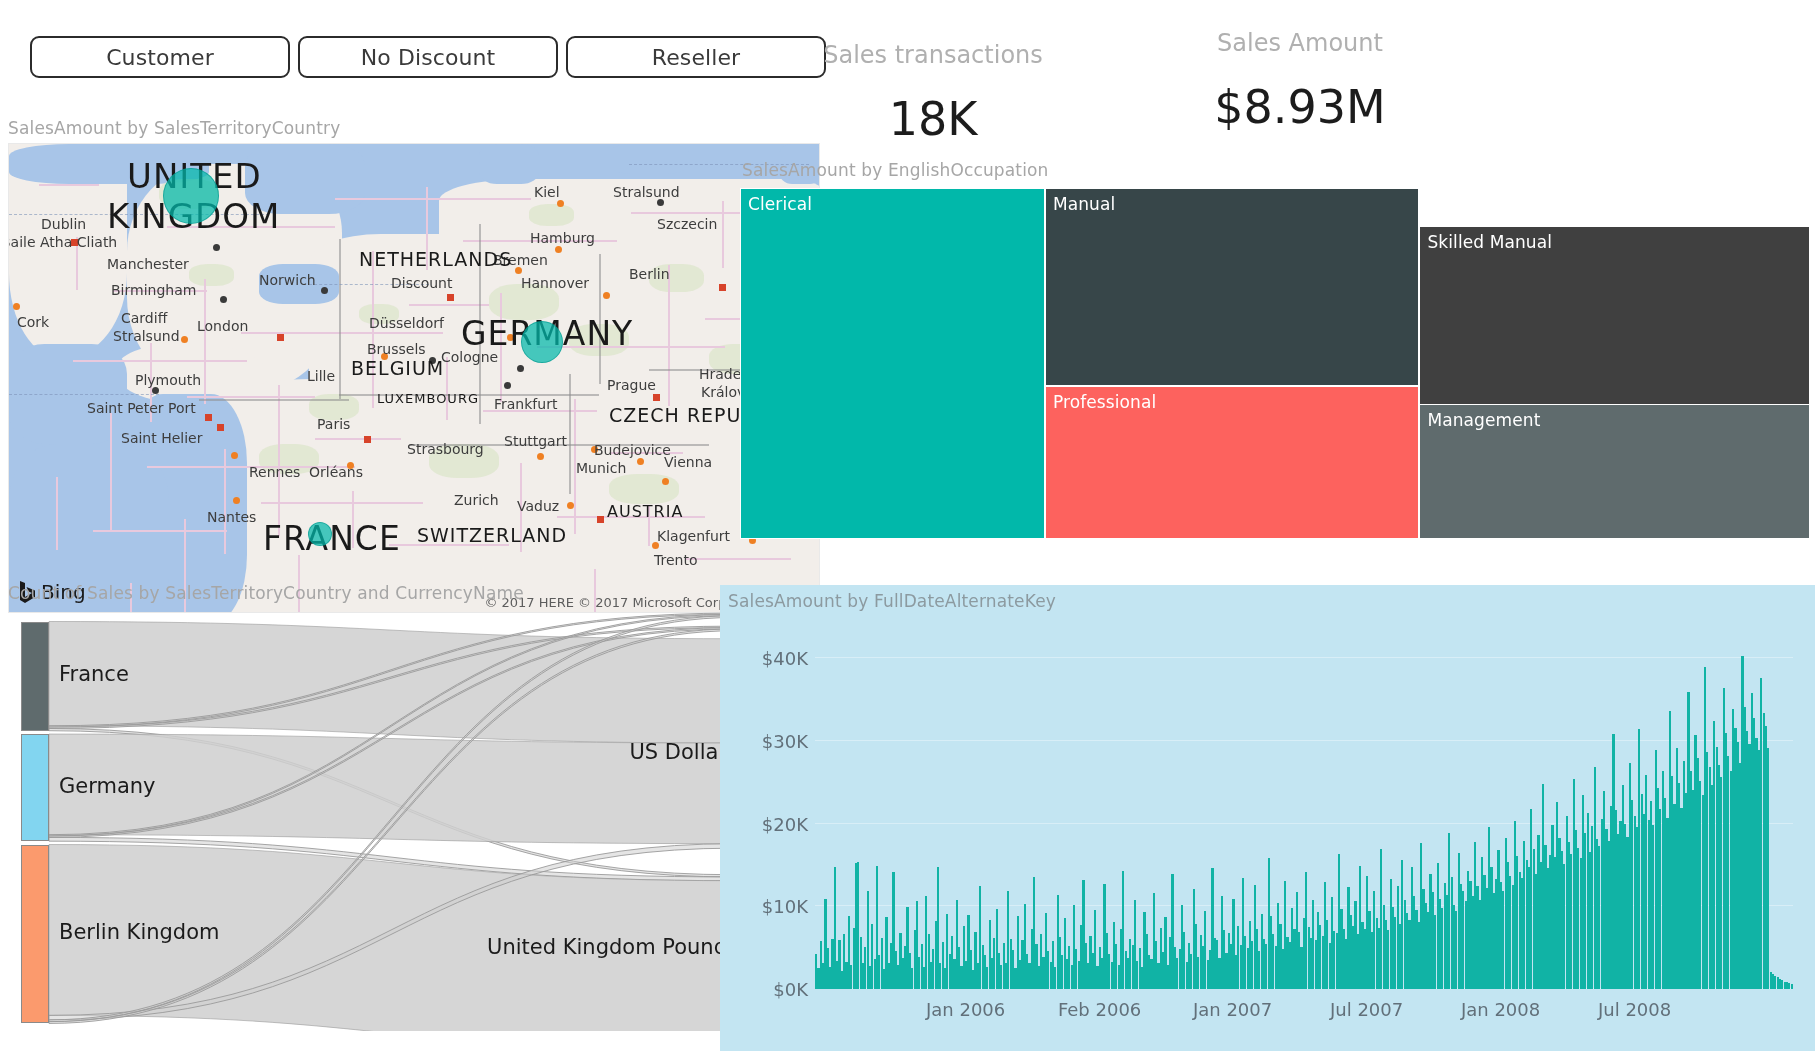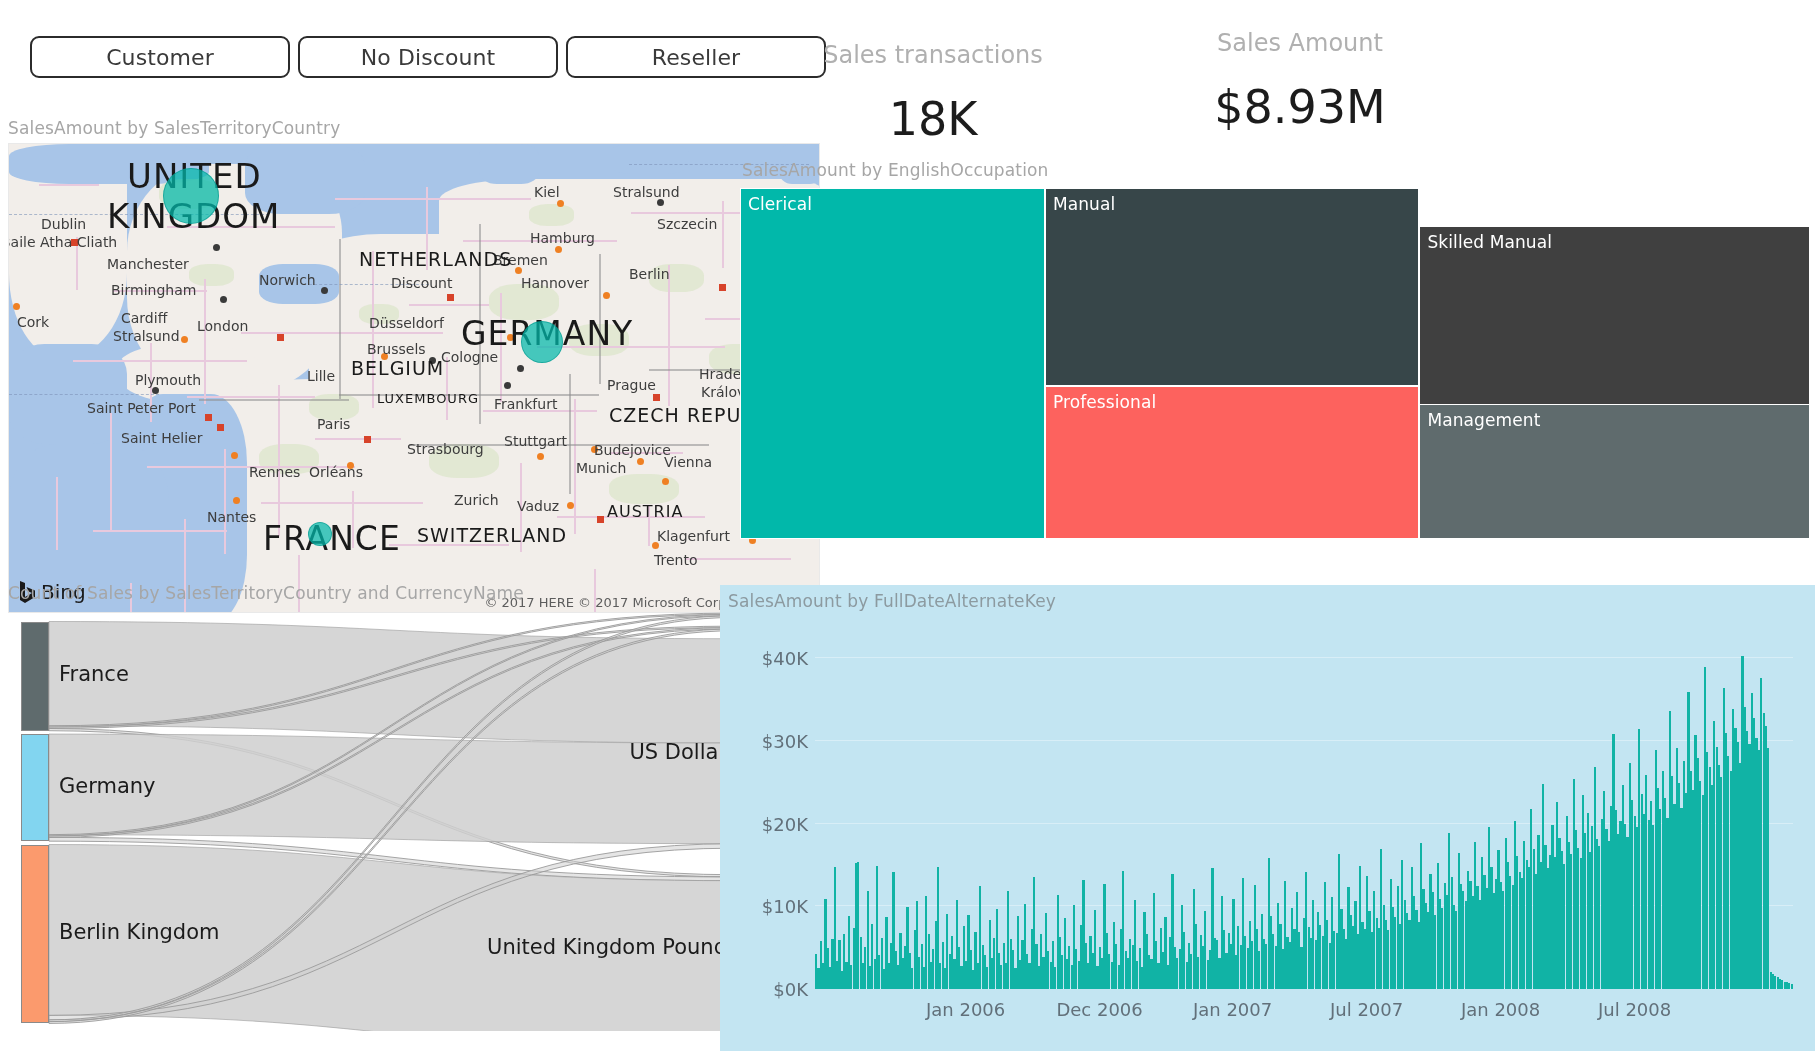--- a/index.html
+++ b/index.html
@@ -851,21 +851,21 @@
         <div class="bar" style="left: 98.3213%; width: 0.220624%; height: 3.18182%; background: rgb(17, 179, 165);"></div>
         <div class="bar" style="left: 98.5612%; width: 0.220624%; height: 2.72727%; background: rgb(17, 179, 165);"></div>
         <div class="bar" style="left: 98.801%; width: 0.220624%; height: 2.5%; background: rgb(17, 179, 165);"></div>
         <div class="bar" style="left: 99.0408%; width: 0.220624%; height: 2.04545%; background: rgb(17, 179, 165);"></div>
         <div class="bar" style="left: 99.2806%; width: 0.220624%; height: 1.81818%; background: rgb(17, 179, 165);"></div>
         <div class="bar" style="left: 99.5204%; width: 0.220624%; height: 1.59091%; background: rgb(17, 179, 165);"></div>
         <div class="bar" style="left: 99.7602%; width: 0.220624%; height: 1.36364%; background: rgb(17, 179, 165);"></div>
       </div>
     <div id="x-axis">
         <div class="xtick" style="left: 15.4%;">Jan 2006</div>
-        <div class="xtick" style="left: 29.1%;">Dec 2006</div>
+        <div class="xtick" style="left: 29.1%;">Feb 2006</div>
         <div class="xtick" style="left: 42.7%;">Jan 2007</div>
         <div class="xtick" style="left: 56.4%;">Jul 2007</div>
         <div class="xtick" style="left: 70.1%;">Jan 2008</div>
         <div class="xtick" style="left: 83.8%;">Jul 2008</div>
       </div>
   </div>
 
 </div>
 
 </body></html>

